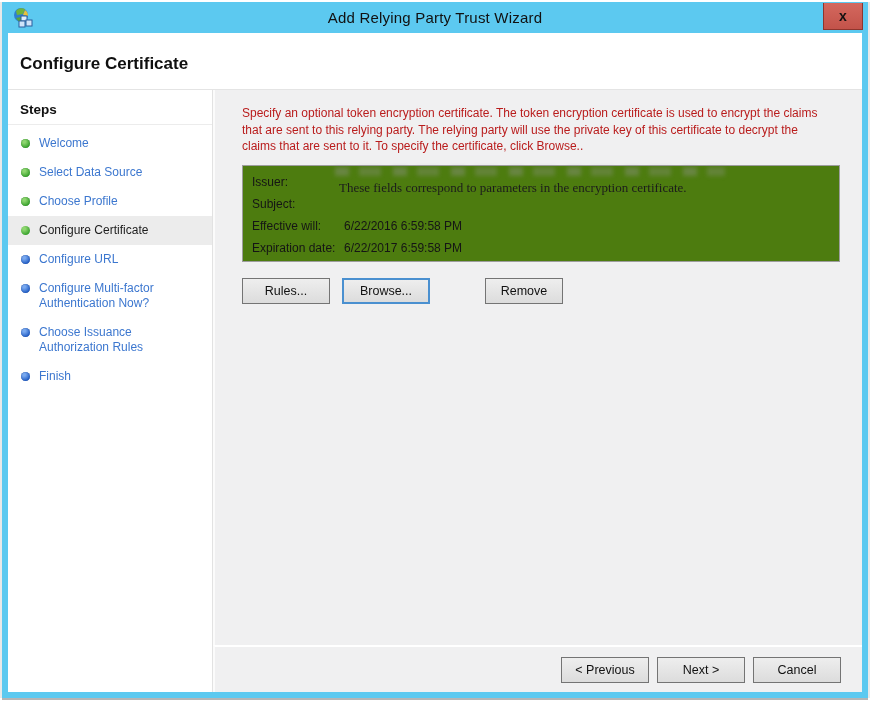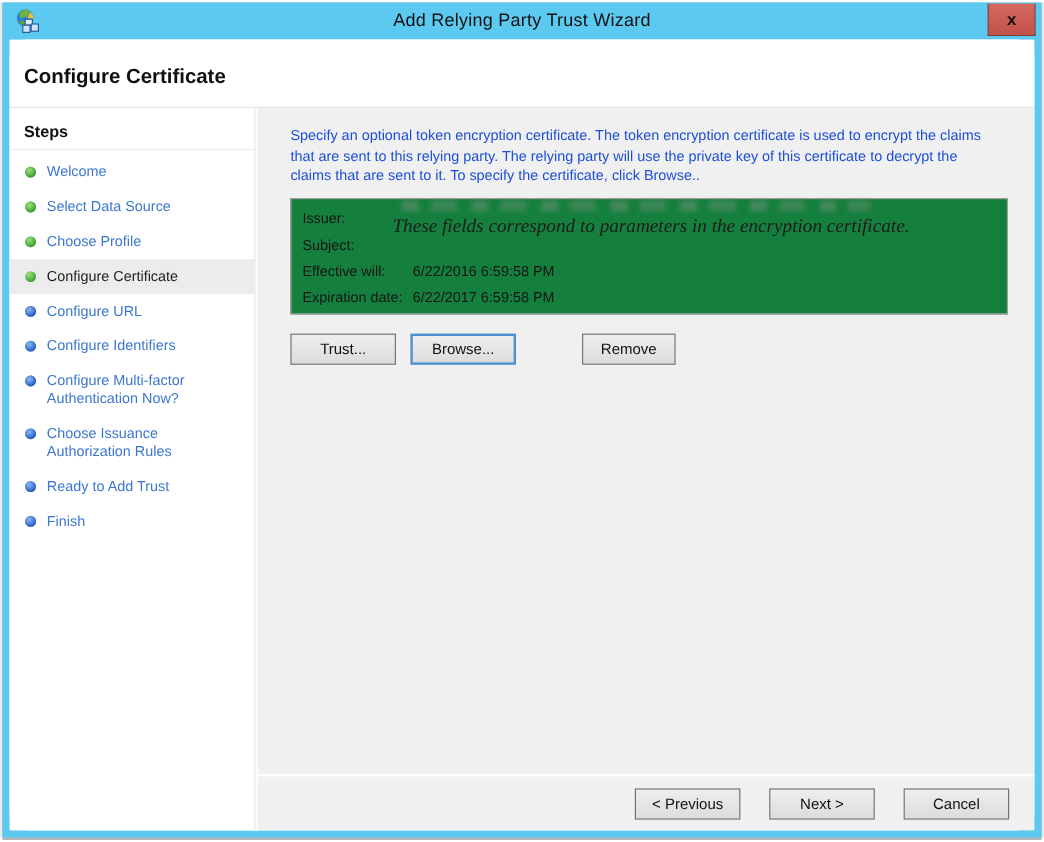--- a/index.html
+++ b/index.html
@@ -15,21 +15,21 @@
   .title { position:absolute; left:0; top:0; width:100%; height:31px;
            display:flex; align-items:center; justify-content:center;
            font-size:15px; color:#111; letter-spacing:.2px; }
   .app-icon { position:absolute; left:10px; top:5px; width:22px; height:21px; }
   .close { position:absolute; top:1px; right:5px; width:40px; height:27px;
            background:linear-gradient(#d4685e,#c3534a); border:1px solid #8e352d; border-top:none;
            color:#111; font-size:14px; font-weight:bold; cursor:pointer;
            display:flex; align-items:center; justify-content:center; }
 
   .inner { width:100%; height:100%; background:#ffffff;
-           display:grid; grid-template-columns:205px 1fr; grid-template-rows:57px 1fr 47px;border-radius:15px; }
+           display:grid; grid-template-columns:205px 1fr; grid-template-rows:57px 1fr 47px; }
 
   
   .header { grid-column:1 / 3; background:#fff; display:flex; align-items:center;
             padding:6px 0 0 12px; font-size:17px; font-weight:bold; color:#101010;
             border-bottom:1px solid #e4e4e4; }
 
   
   .sidebar { grid-row:2 / 4; background:#fff; border-right:1px solid #e2e2e2; padding-top:4px; }
   .steps-header { font-size:13.5px; font-weight:bold; color:#101010;
                   padding:8px 0 7px 12px; border-bottom:1px solid #ececec; }
@@ -40,47 +40,47 @@
   .dot { flex:0 0 auto; width:9px; height:9px; border-radius:50%; margin-top:3px; }
   .step.done .dot    { background:radial-gradient(circle at 35% 30%, #8ed66f 15%, #35a02a 75%);
                        box-shadow:inset 0 0 1px #1d7a14; }
   .step.pending .dot { background:radial-gradient(circle at 35% 30%, #79a9ef 15%, #1f5bc4 75%);
                        box-shadow:inset 0 0 1px #123f92; }
   .step.current { background:#ececec; color:#1d1d1d; }
   .step.current .dot { background:radial-gradient(circle at 35% 30%, #8ed66f 15%, #35a02a 75%); }
 
   
   .content { background:#f0f0f1; border-left:2px solid #fbfbfb; padding:15px 0 0 27px; }
-  .desc { width:592px; font-size:12px; line-height:16.5px; color:#1d4ed8; }
+  .desc { width:592px; font-size:12px; line-height:16.5px; color:#b91c1c; }
 
   .cert-box { position:relative; margin-top:10px; width:598px; height:97px;
-              background:#15803d; border:1px solid #9d9d9d; padding:5px 10px 0 9px; }
+              background:#4d7c0f; border:1px solid #9d9d9d; padding:5px 10px 0 9px; }
   .cert-row { display:grid; grid-template-columns:92px 1fr; height:22px;
               align-items:center; font-size:12px; color:#151515; }
-  .annotation { position:absolute; left:84px; top:14px; width:505px;
-                font-family:"Liberation Serif", serif; font-style:italic;
-                font-size:16px; color:#1c1c1c; white-space:nowrap; }
+  .annotation { position:absolute; left:96px; top:14px; width:505px;
+                font-family:"Liberation Serif", serif; 
+                font-size:13px; color:#1c1c1c; white-space:nowrap; }
   .smudge { position:absolute; left:92px; top:1px; width:390px; height:9px;
             background:repeating-linear-gradient(90deg,
               rgba(150,150,150,.38) 0 14px, rgba(255,255,255,0) 14px 24px,
               rgba(150,150,150,.30) 24px 46px, rgba(255,255,255,0) 46px 58px);
             filter:blur(2px); }
 
   
   .btn { height:26px; min-width:88px; background:linear-gradient(#eeeeee,#dcdcdc);
          border:1px solid #747474; font-family:"Liberation Sans",sans-serif;
          font-size:12.5px; color:#111; cursor:pointer; }
   .btn-row { margin-top:16px; display:flex; gap:12px; }
   .btn.focused { border:2px solid #4a90d0; }
   .btn.remove { min-width:78px;margin-left:43px; }
 
   
   .footer { background:#f0f0f1; border-left:2px solid #fbfbfb; border-top:2px solid #ffffff;
             display:flex; align-items:center; justify-content:flex-end;
-            gap:24px; padding-right:21px; }
+            gap:8px; padding-right:21px; }
 </style>
 </head>
 <body>
 
 <div class="page">
   <div class="frame">
 
     <div class="titlebar">
       <span class="title">Add Relying Party Trust Wizard</span>
       <span class="app-icon">
@@ -127,39 +127,31 @@
   <li class="step current">
     <span class="dot"></span>
     <span class="lbl">Configure Certificate</span>
   </li>
 
   <li class="step pending">
     <span class="dot"></span>
     <span class="lbl">Configure URL</span>
   </li>
 
-  <li class="step pending">
-    <span class="dot"></span>
-    <span class="lbl">Configure Identifiers</span>
-  </li>
 
   <li class="step pending">
     <span class="dot"></span>
     <span class="lbl">Configure Multi-factor Authentication Now?</span>
   </li>
 
   <li class="step pending">
     <span class="dot"></span>
     <span class="lbl">Choose Issuance Authorization Rules</span>
   </li>
 
-  <li class="step pending">
-    <span class="dot"></span>
-    <span class="lbl">Ready to Add Trust</span>
-  </li>
 
   <li class="step pending">
     <span class="dot"></span>
     <span class="lbl">Finish</span>
   </li>
 </ul>
       </div>
 
       <div class="content">
         <p class="desc">Specify an optional token encryption certificate.  The token encryption certificate is used to encrypt the claims that are sent to this relying party.  The relying party will use the private key of this certificate to decrypt the claims that are sent to it.  To specify the certificate, click Browse..</p>
@@ -179,21 +171,21 @@
             <span>6/22/2016 6:59:58 PM</span>
           </div>
           <div class="cert-row">
             <span>Expiration date:</span>
             <span>6/22/2017 6:59:58 PM</span>
           </div>
           <span class="annotation">These fields correspond to parameters in the encryption certificate.</span>
         </div>
 
         <div class="btn-row">
-          <button class="btn">Trust...</button>
+          <button class="btn">Rules...</button>
           <button class="btn focused">Browse...</button>
           <button class="btn remove">Remove</button>
         </div>
       </div>
 
       <div class="footer">
         <button class="btn">&lt; Previous</button>
         <button class="btn">Next &gt;</button>
         <button class="btn">Cancel</button>
       </div>

